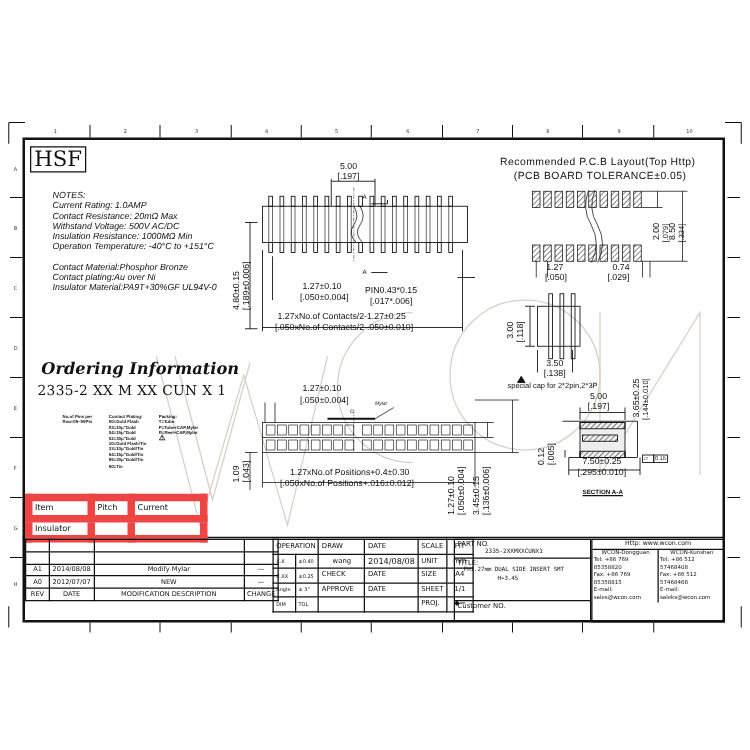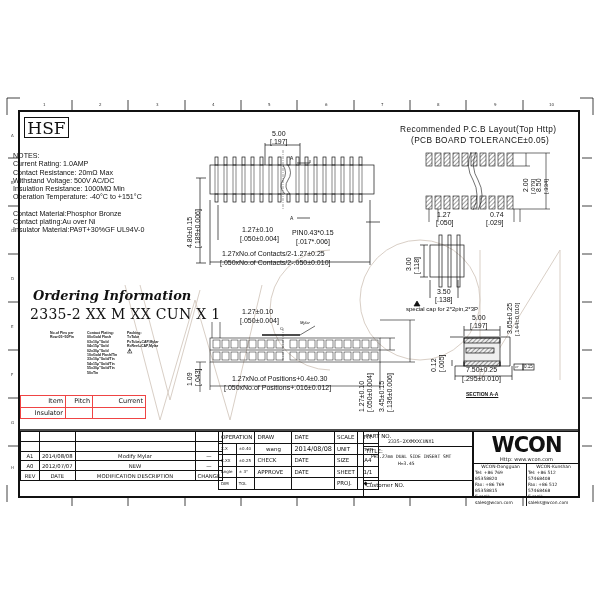--- a/index.html
+++ b/index.html
@@ -1,27 +1,27 @@
 <!DOCTYPE html>
 <html><head>
 <meta charset="utf-8">
 <style>
   html,body{margin:0;padding:0;background:#fff;}
   body{width:600px;height:600px;position:relative;overflow:hidden;font-family:"DejaVu Sans",sans-serif;color:#111;}
   .t{position:absolute;white-space:nowrap;font-family:"Liberation Sans",sans-serif;}
   .frame{position:absolute;left:18px;top:110px;width:562px;height:388px;border:2px solid #111;box-sizing:border-box;}
   .ruler-num{position:absolute;font-size:4px;color:#333;}
   .hsf{position:absolute;left:24px;top:117px;width:45px;height:21px;border:1.5px solid #111;font-family:"DejaVu Serif",serif;font-size:17px;line-height:20px;text-align:center;box-sizing:border-box;}
-  .notes{position:absolute;left:13px;top:152px;font-size:7.1px;line-height:8.3px;font-family:"Liberation Sans",sans-serif;}
+  .notes{position:absolute;left:42px;top:152px;font-size:7.1px;line-height:8.3px;font-family:"Liberation Sans",sans-serif;font-style:italic;}
   .ord-title{position:absolute;left:33px;top:288px;font-family:"DejaVu Serif",serif;font-style:italic;font-weight:bold;font-size:13px;}
-  .ord-code{position:absolute;left:30px;top:306px;font-family:"DejaVu Serif",serif;font-size:14px;letter-spacing:0.3px;}
+  .ord-code{position:absolute;left:30px;top:306px;font-family:"DejaVu Serif",serif;font-size:11px;letter-spacing:0.3px;}
   .ord-legend{position:absolute;font-size:3.5px;line-height:4.4px;font-weight:bold;font-family:"Liberation Sans",sans-serif;}
   table{border-collapse:collapse;}
   .spec{position:absolute;left:20px;top:395px;font-size:6.5px;}
-  .spec td{border:1px solid #ef4444;height:10.5px;padding:0 2px;text-align:right;}
+  .spec td{border:6px solid #ef4444;height:10.5px;padding:0 2px;text-align:left;}
   .tb{position:absolute;left:20px;top:431px;font-size:5.3px;}
   .tb td{border:1px solid #111;padding:0 2px;text-align:center;height:8.8px;}
   .tb2{position:absolute;left:218px;top:431px;font-size:5.5px;}
   .tb2 td{border:1px solid #111;padding:0 2px;height:10.5px;}
   .part{position:absolute;left:363px;top:431px;width:110px;height:66px;border:1px solid #111;box-sizing:border-box;font-size:5.5px;}
   .logo-box{position:absolute;left:473px;top:431px;width:107px;height:67px;border:1px solid #111;box-sizing:border-box;}
   .dim{position:absolute;font-size:7px;font-family:"Liberation Sans",sans-serif;white-space:nowrap;}
   .vdim{position:absolute;font-size:7px;font-family:"Liberation Sans",sans-serif;white-space:nowrap;transform:rotate(-90deg);transform-origin:left top;}
   svg{position:absolute;left:0;top:0;}
 </style>
@@ -481,21 +481,20 @@
   </div>
   <div style="border-bottom:1px solid #111;height:34px;padding:1px 2px;box-sizing:border-box">
     <div>TITLE:</div>
     <div style="font-family:'DejaVu Sans Mono',monospace;font-size:4.6px;padding-left:5px">PH1.27mm DUAL SIDE INSERT SMT</div>
     <div style="font-family:'DejaVu Sans Mono',monospace;font-size:4.6px;padding-left:32px;margin-top:2px">H=3.45</div>
   </div>
   <div style="padding:1px 2px">Customer NO.</div>
 </div>
 
 <div class="logo-box">
-  <div style="text-align:center;font-family:'DejaVu Sans',sans-serif;font-weight:bold;font-size:21px;letter-spacing:-1px;line-height:22px;margin-top:2px">WCON</div>
   <div style="text-align:center;font-size:5px;border-bottom:1px solid #111;padding-bottom:1px">Http: www.wcon.com</div>
   <div style="display:flex;font-size:4.4px;line-height:6px">
     <div style="flex:1;border-right:1px solid #111;padding-left:1px">
       <div style="text-align:center">WCON-Dongguan</div>
       <div>Tel: +86 769 85358820</div>
       <div>Fax: +86 769 85358815</div>
       <div>E-mail: sales@wcon.com</div>
     </div>
     <div style="flex:1;padding-left:1px">
       <div style="text-align:center">WCON-Kunshan</div>

